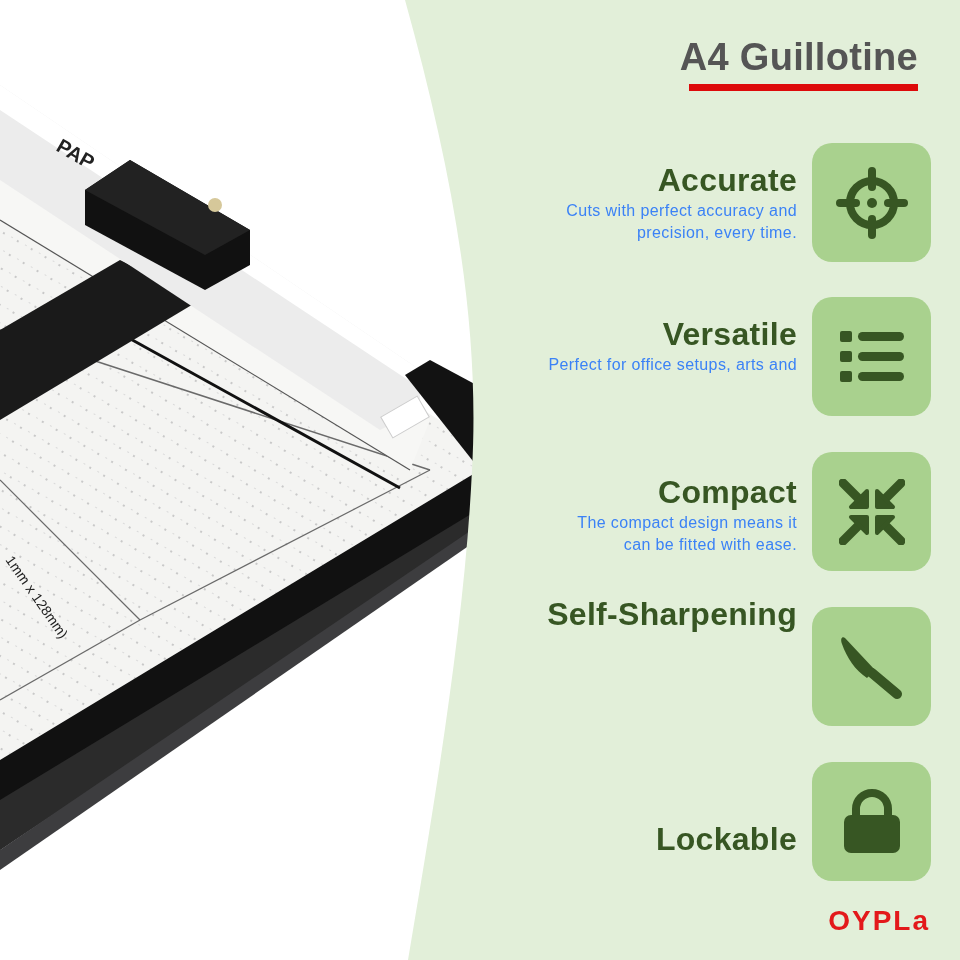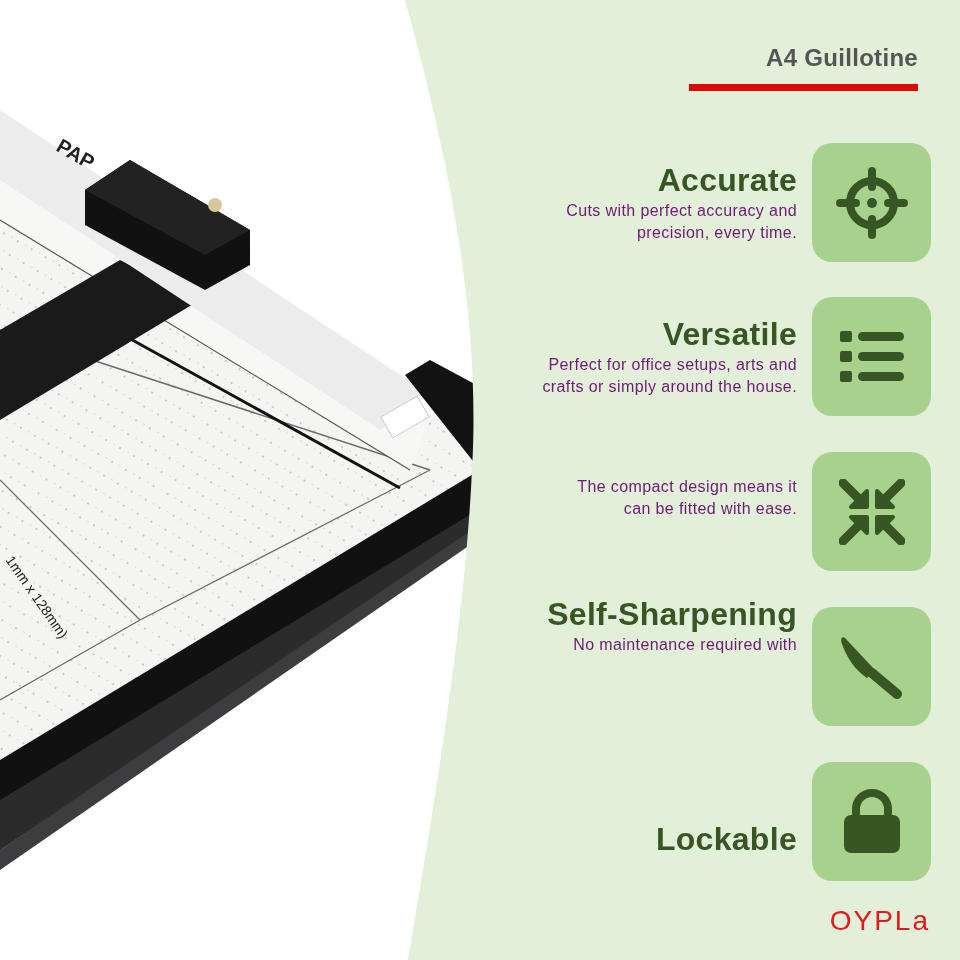--- a/index.html
+++ b/index.html
@@ -1,26 +1,26 @@
 <!DOCTYPE html>
 <html><head>
 <meta charset="utf-8">
 <style>
   html, body { margin:0; padding:0; }
   body { width:960px; height:960px; position:relative; overflow:hidden; background:#ffffff; font-family:"Liberation Sans", sans-serif; }
   .photo { position:absolute; left:0; top:0; width:960px; height:960px; }
   .panel { position:absolute; left:0; top:0; width:960px; height:960px; }
-  .title { position:absolute; right:42px; top:36px; color:#555555; font-size:24px; font-weight:bold; letter-spacing:0.3px;margin-top:8px; }
+  .title { position:absolute; right:42px; top:36px; color:#555555; font-size:38px; font-weight:bold; letter-spacing:0.3px; }
   .title-bar { position:absolute; left:689px; top:84px; width:229px; height:7px; background:#dd0a0a; }
   .feature { position:absolute; right:163px; text-align:right; width:330px; }
   .feature h2 { margin:0; color:#375623; font-size:32px; font-weight:bold; line-height:36px; letter-spacing:0.3px;text-align:right; }
-  .feature p { margin:2px 0 0 0; color:#701a75; font-size:16px; line-height:22px; letter-spacing:0.4px; }
+  .feature p { margin:2px 0 0 0; color:#3b82f6; font-size:16px; line-height:22px; letter-spacing:0.4px; }
   .icon-box { position:absolute; left:812px; width:119px; height:119px; border-radius:20px; background:#a9d18e; display:flex; align-items:center; justify-content:center; }
   .icon-box svg { display:block; }
-  .logo { position:absolute; right:30px; top:905px; color:#e3191b; font-size:28px; font-weight:normal; letter-spacing:2px; }
+  .logo { position:absolute; right:30px; top:905px; color:#e3191b; font-size:28px; font-weight:bold; letter-spacing:2px; }
 </style>
 </head>
 <body>
 
 <svg class="photo" viewBox="0 0 960 960" xmlns="http://www.w3.org/2000/svg">
   <defs>
     <pattern id="dots" width="16" height="16" patternUnits="userSpaceOnUse" patternTransform="rotate(30)">
       <rect x="7" y="7" width="2" height="2" fill="#c9c9c9"></rect>
       <rect x="0" y="7" width="2" height="1" fill="#dadada"></rect>
     </pattern>
@@ -77,54 +77,55 @@
     <line x1="36" y1="4" x2="36" y2="20" stroke="#375623" stroke-width="8" stroke-linecap="round"></line>
     <line x1="36" y1="52" x2="36" y2="68" stroke="#375623" stroke-width="8" stroke-linecap="round"></line>
     <line x1="4" y1="36" x2="20" y2="36" stroke="#375623" stroke-width="8" stroke-linecap="round"></line>
     <line x1="52" y1="36" x2="68" y2="36" stroke="#375623" stroke-width="8" stroke-linecap="round"></line>
     <circle cx="36" cy="36" r="5" fill="#375623"></circle>
   </svg>
 </div>
 
 <div class="feature" style="top:316px;">
   <h2>Versatile</h2>
-  <p><span>Perfect for office setups, arts and</span><br><span>crafts or simply around the house.</span></p>
+  <p><span>Perfect for office setups, arts and</span><br></p>
 </div>
 <div class="icon-box" style="top:297px;">
   <svg width="64" height="56" viewBox="0 0 64 56">
     <rect x="0" y="2" width="12" height="11" rx="2" fill="#375623"></rect>
     <rect x="0" y="22" width="12" height="11" rx="2" fill="#375623"></rect>
     <rect x="0" y="42" width="12" height="11" rx="2" fill="#375623"></rect>
     <rect x="18" y="3" width="46" height="9" rx="4.5" fill="#375623"></rect>
     <rect x="18" y="23" width="46" height="9" rx="4.5" fill="#375623"></rect>
     <rect x="18" y="43" width="46" height="9" rx="4.5" fill="#375623"></rect>
   </svg>
 </div>
 
 <div class="feature" style="top:474px;">
+  <h2>Compact</h2>
   <p><span>The compact design means it</span><br><span>can be fitted with ease.</span></p>
 </div>
 <div class="icon-box" style="top:452px;">
   <svg width="66" height="66" viewBox="0 0 66 66">
     <g fill="#375623" stroke="#375623" stroke-linejoin="round" stroke-linecap="round">
       <line x1="4" y1="4" x2="22" y2="22" stroke-width="9"></line>
       <polygon points="12,28 28,28 28,12" stroke-width="4"></polygon>
       <line x1="62" y1="4" x2="44" y2="22" stroke-width="9"></line>
       <polygon points="54,28 38,28 38,12" stroke-width="4"></polygon>
       <line x1="4" y1="62" x2="22" y2="44" stroke-width="9"></line>
       <polygon points="12,38 28,38 28,54" stroke-width="4"></polygon>
       <line x1="62" y1="62" x2="44" y2="44" stroke-width="9"></line>
       <polygon points="54,38 38,38 38,54" stroke-width="4"></polygon>
     </g>
   </svg>
 </div>
 
 <div class="feature" style="top:596px;">
   <h2>Self-Sharpening</h2>
-  <p><span>No maintenance required with</span><br></p>
+  <p><br></p>
 </div>
 <div class="icon-box" style="top:607px;">
   <svg width="66" height="66" viewBox="0 0 66 66">
     <path d="M6,4 C3,2 1,5 3,10 C8,24 16,36 28,44 L36,36 Z" fill="#375623"></path>
     <line x1="33" y1="39" x2="58" y2="60" stroke="#375623" stroke-width="10" stroke-linecap="round"></line>
   </svg>
 </div>
 
 <div class="feature" style="top:821px;">
   <h2>Lockable</h2>

